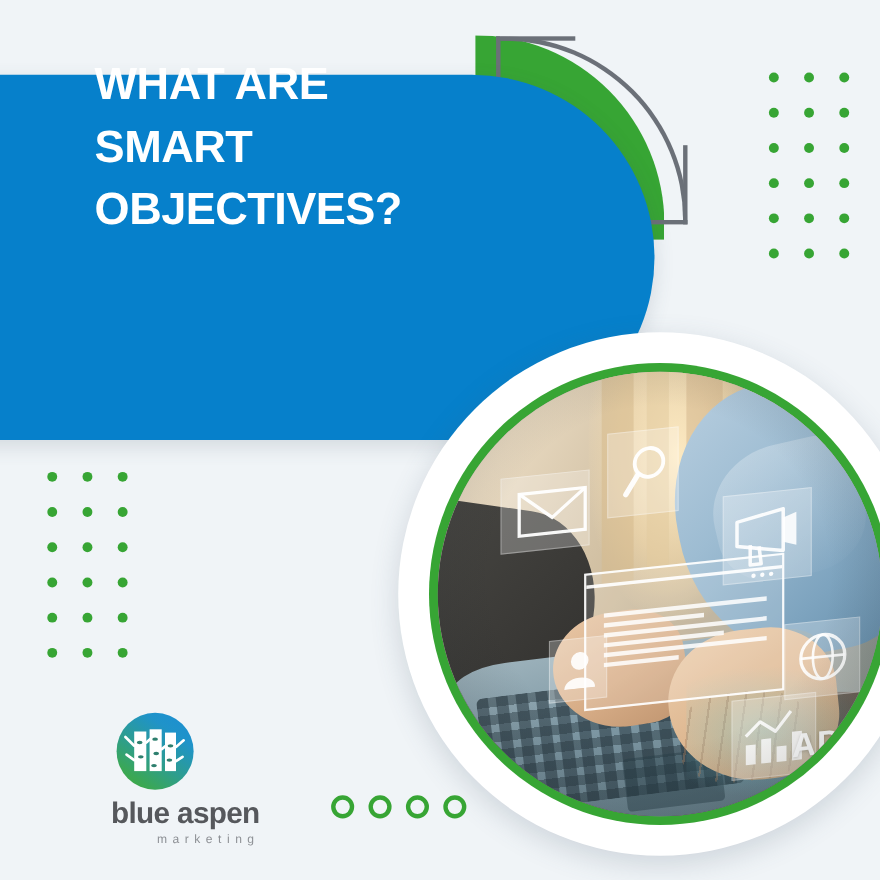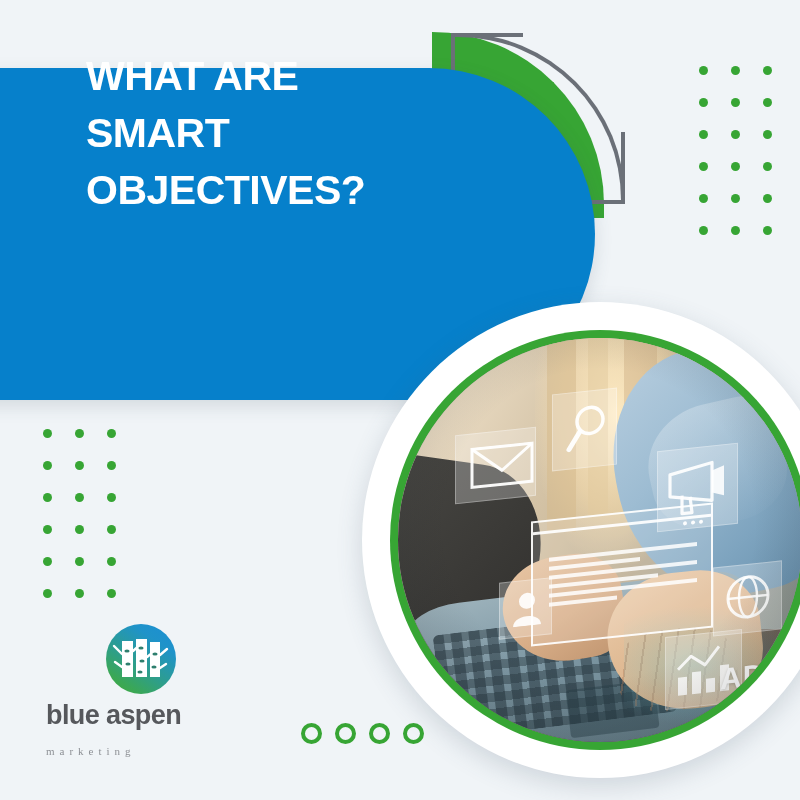--- a/index.html
+++ b/index.html
@@ -249,46 +249,45 @@
   #hud-mail   { left:14%; top:23%;  width:20%; height:17%; transform:skewY(-6deg); }
   #hud-search { left:38%; top:13%;  width:16%; height:19%; transform:skewY(-6deg); }
   #hud-mega   { left:64%; top:27%;  width:20%; height:20%; transform:skewY(-6deg); }
   #hud-user   { left:25%; top:60%;  width:13%; height:14%; transform:skewY(-6deg); }
   #hud-globe  { left:78%; top:56%;  width:17%; height:17%; transform:skewY(-6deg); }
   #hud-chart  { left:66%; top:73%;  width:19%; height:18%; transform:skewY(-6deg); }
 
   
   #logo-block {
     position:absolute;
-    left:46px; top:624px;
+    left:46px; top:648px;
     width:190px;
-    text-align:left;
+    text-align:right;
     z-index:8;
   }
   #logo-mark {
     width:70px; height:70px;
     margin:0 auto 8px;
     border-radius:50%;
     background:linear-gradient(215deg, #1b8ed4 0%, #1f93c9 26%, #2d9d8f 56%, #3aa757 80%, #43ab34 100%);
     position:relative;
     overflow:hidden;
   }
   #logo-wordmark {
     font-size:27px; font-weight:bold;
     color:#56585c;
     letter-spacing:-0.6px;
     line-height:1;
   }
   #logo-tagline {
-    margin-top:17px;
+    margin-top:5px;
     font-size:11px;
     color:#8d9095;
     letter-spacing:5px;
     line-height:1;
-    font-family:Liberation Serif, serif;
   }
 
   
   #ring-row {
     position:absolute;
     left:301px; top:723px;
     display:flex; gap:13px;
     z-index:8;
   }
   #ring-row .ring {

